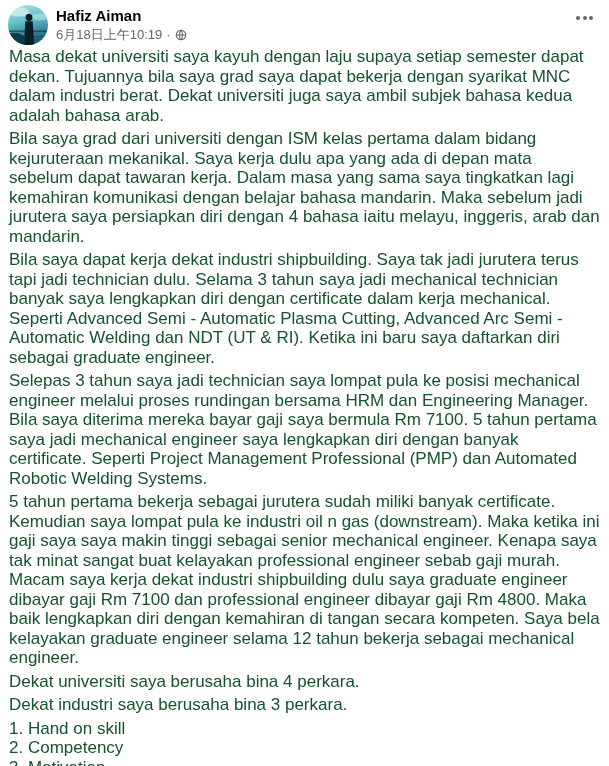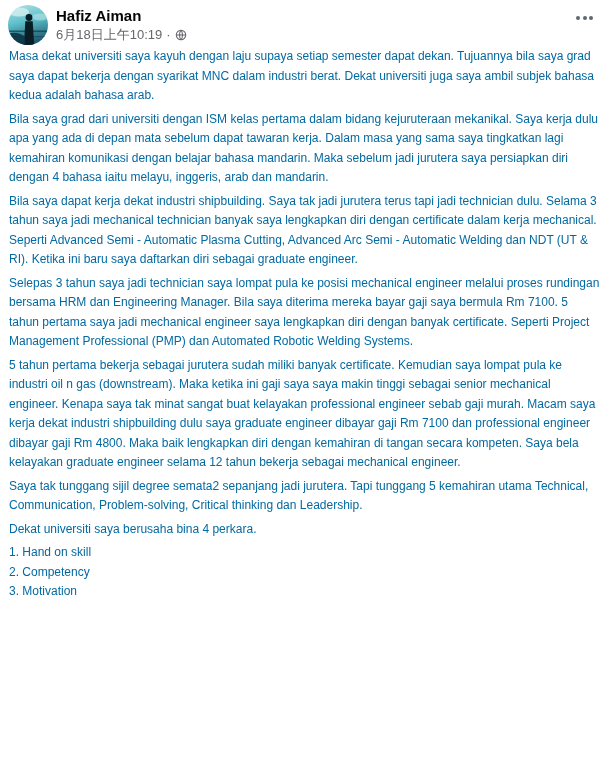--- a/index.html
+++ b/index.html
@@ -72,23 +72,23 @@
     width: 4px;
     height: 4px;
     border-radius: 50%;
     background: #606770;
   }
   .post-body {
     padding: 2px 9px 0 9px;
   }
   .para {
     margin: 0 0 4px 0;
-    font-size: 12px;
+    font-size: 17px;
     line-height: 19.5px;
-    color: #0369a1;
+    color: #14532d;
     white-space: pre-line;
     word-wrap: break-word;
   }
   .para:last-child { margin-bottom: 0; }
 </style>
 </head>
 <body>
 
 <div class="post">
 
@@ -139,21 +139,21 @@
     </div>
 
   </div>
 
   <div class="post-body">
     <p class="para">Masa dekat universiti saya kayuh dengan laju supaya setiap semester dapat dekan. Tujuannya bila saya grad saya dapat bekerja dengan syarikat MNC dalam industri berat. Dekat universiti juga saya ambil subjek bahasa kedua adalah bahasa arab.</p>
     <p class="para">Bila saya grad dari universiti dengan ISM kelas pertama dalam bidang kejuruteraan mekanikal. Saya kerja dulu apa yang ada di depan mata sebelum dapat tawaran kerja. Dalam masa yang sama saya tingkatkan lagi kemahiran komunikasi dengan belajar bahasa mandarin. Maka sebelum jadi jurutera saya persiapkan diri dengan 4 bahasa iaitu melayu, inggeris, arab dan mandarin.</p>
     <p class="para">Bila saya dapat kerja dekat industri shipbuilding. Saya tak jadi jurutera terus tapi jadi technician dulu. Selama 3 tahun saya jadi mechanical technician banyak saya lengkapkan diri dengan certificate dalam kerja mechanical. Seperti Advanced Semi - Automatic Plasma Cutting, Advanced Arc Semi - Automatic Welding dan NDT (UT &amp; RI). Ketika ini baru saya daftarkan diri sebagai graduate engineer.</p>
     <p class="para">Selepas 3 tahun saya jadi technician saya lompat pula ke posisi mechanical engineer melalui proses rundingan bersama HRM dan Engineering Manager. Bila saya diterima mereka bayar gaji saya bermula Rm 7100. 5 tahun pertama saya jadi mechanical engineer saya lengkapkan diri dengan banyak certificate. Seperti Project Management Professional (PMP) dan Automated Robotic Welding Systems.</p>
     <p class="para">5 tahun pertama bekerja sebagai jurutera sudah miliki banyak certificate. Kemudian saya lompat pula ke industri oil n gas (downstream). Maka ketika ini gaji saya saya makin tinggi sebagai senior mechanical engineer. Kenapa saya tak minat sangat buat kelayakan professional engineer sebab gaji murah. Macam saya kerja dekat industri shipbuilding dulu saya graduate engineer dibayar gaji Rm 7100 dan professional engineer dibayar gaji Rm 4800. Maka baik lengkapkan diri dengan kemahiran di tangan secara kompeten. Saya bela kelayakan graduate engineer selama 12 tahun bekerja sebagai mechanical engineer.</p>
-    <p class="para">Saya tak tunggang sijil degree semata2 sepanjang jadi jurutera. Tapi tunggang 5 kemahiran utama Technical, Communication, Problem-solving, Critical thinking dan Leadership.</p>
     <p class="para">Dekat universiti saya berusaha bina 4 perkara.</p>
+    <p class="para">Dekat industri saya berusaha bina 3 perkara.</p>
     <p class="para">1. Hand on skill
 2. Competency
 3. Motivation</p>
 
   </div>
 
 </div>
 
 </body></html>

